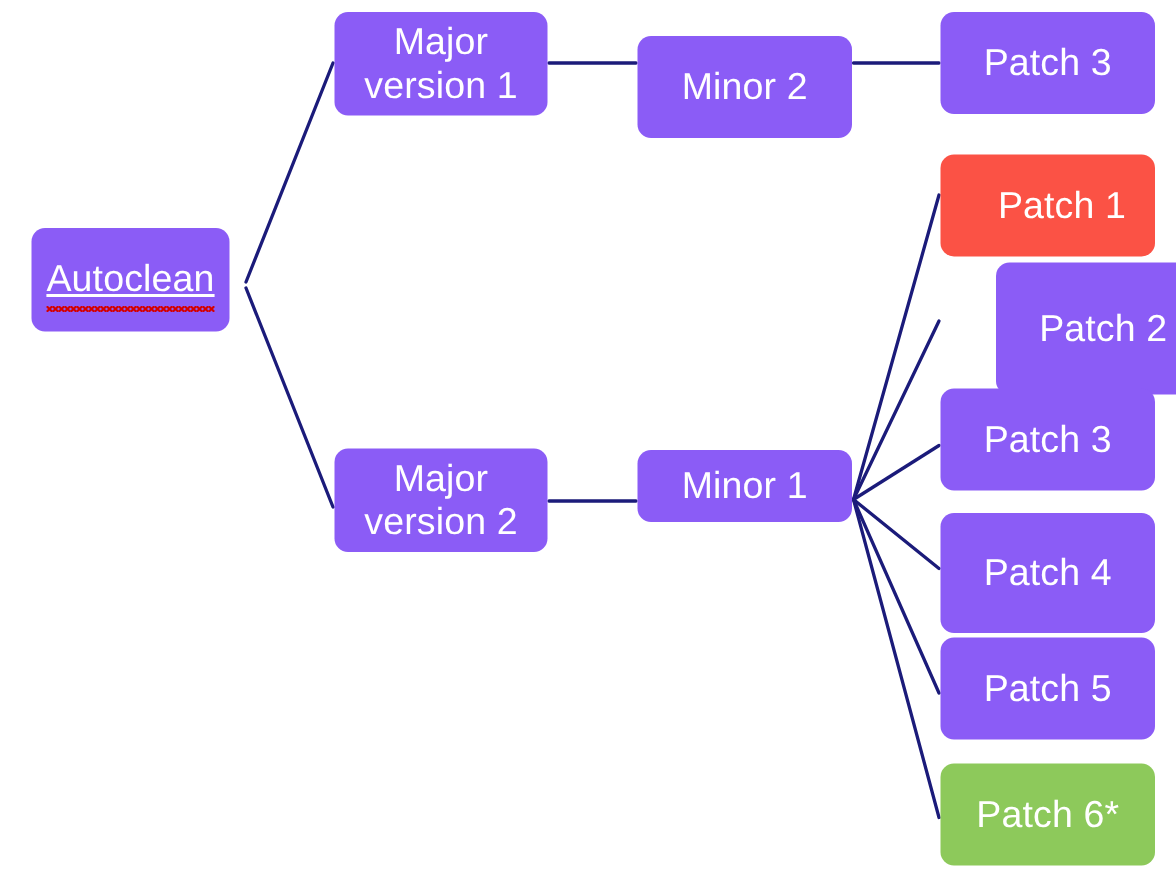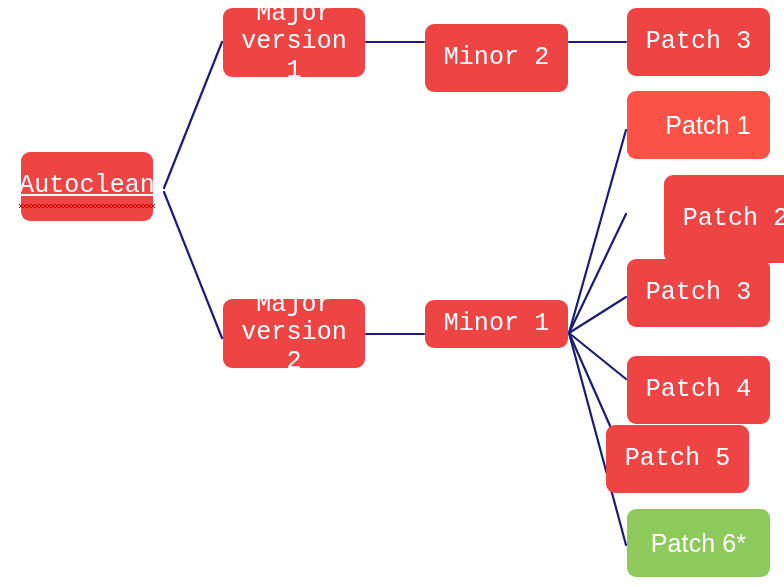--- a/index.html
+++ b/index.html
@@ -35,21 +35,21 @@
     text-align: center;
     color: #ffffff;
     font-size: 25px;
     line-height: 1.14;
     letter-spacing: 0.1px;
     font-weight: 400;
     padding: 2px 6px;
     white-space: pre-line;
     user-select: none;
   }
-  .node.navy   { background: #ef4444; font-family: Liberation Mono, monospace; }
+  .node.navy   { background: #8b5cf6; }
   .node.red    { background: #FB5245; }
   .node.green  { background: #8DC95B; }
 
   .node-label {
     display: block;
   }
   .spellcheck {
     text-decoration: underline;
     text-decoration-color: #ffffff;
     text-underline-offset: 2px;
@@ -88,20 +88,20 @@
     </svg>
   <div id="node-layer">
       <div class="node navy" style="left: 21px; top: 152px; width: 132px; height: 69px;"><span class="node-label spellcheck">Autoclean</span></div>
       <div class="node navy" style="left: 223px; top: 8px; width: 142px; height: 69px;"><span class="node-label">Major
 version 1</span></div>
       <div class="node navy" style="left: 425px; top: 24px; width: 143px; height: 68px;"><span class="node-label">Minor 2</span></div>
       <div class="node navy" style="left: 627px; top: 8px; width: 143px; height: 68px;"><span class="node-label">Patch 3</span></div>
       <div class="node navy" style="left: 223px; top: 299px; width: 142px; height: 69px;"><span class="node-label">Major
 version 2</span></div>
       <div class="node navy" style="left: 425px; top: 300px; width: 143px; height: 48px;"><span class="node-label">Minor 1</span></div>
-      <div class="node red" style="left: 627px; top: 91px; width: 143px; height: 68px; padding-left: 25px;"><span class="node-label">Patch 1</span></div>
+      <div class="node red" style="left: 627px; top: 103px; width: 143px; height: 68px; padding-left: 25px;"><span class="node-label">Patch 1</span></div>
       <div class="node navy" style="left: 664px; top: 175px; width: 143px; height: 88px;"><span class="node-label">Patch 2</span></div>
       <div class="node navy" style="left: 627px; top: 259px; width: 143px; height: 68px;"><span class="node-label">Patch 3</span></div>
-      <div class="node navy" style="left: 627px; top: 342px; width: 143px; height: 68px; margin-top: 14px;"><span class="node-label">Patch 4</span></div>
-      <div class="node navy" style="left: 606px; top: 425px; width: 143px; height: 68px;"><span class="node-label">Patch 5</span></div>
+      <div class="node navy" style="left: 627px; top: 342px; width: 143px; height: 80px;"><span class="node-label">Patch 4</span></div>
+      <div class="node navy" style="left: 627px; top: 425px; width: 143px; height: 68px;"><span class="node-label">Patch 5</span></div>
       <div class="node green" style="left: 627px; top: 509px; width: 143px; height: 68px; align-items: center;"><span class="node-label">Patch 6*</span></div>
     </div>
 </div>
 
 </body></html>

